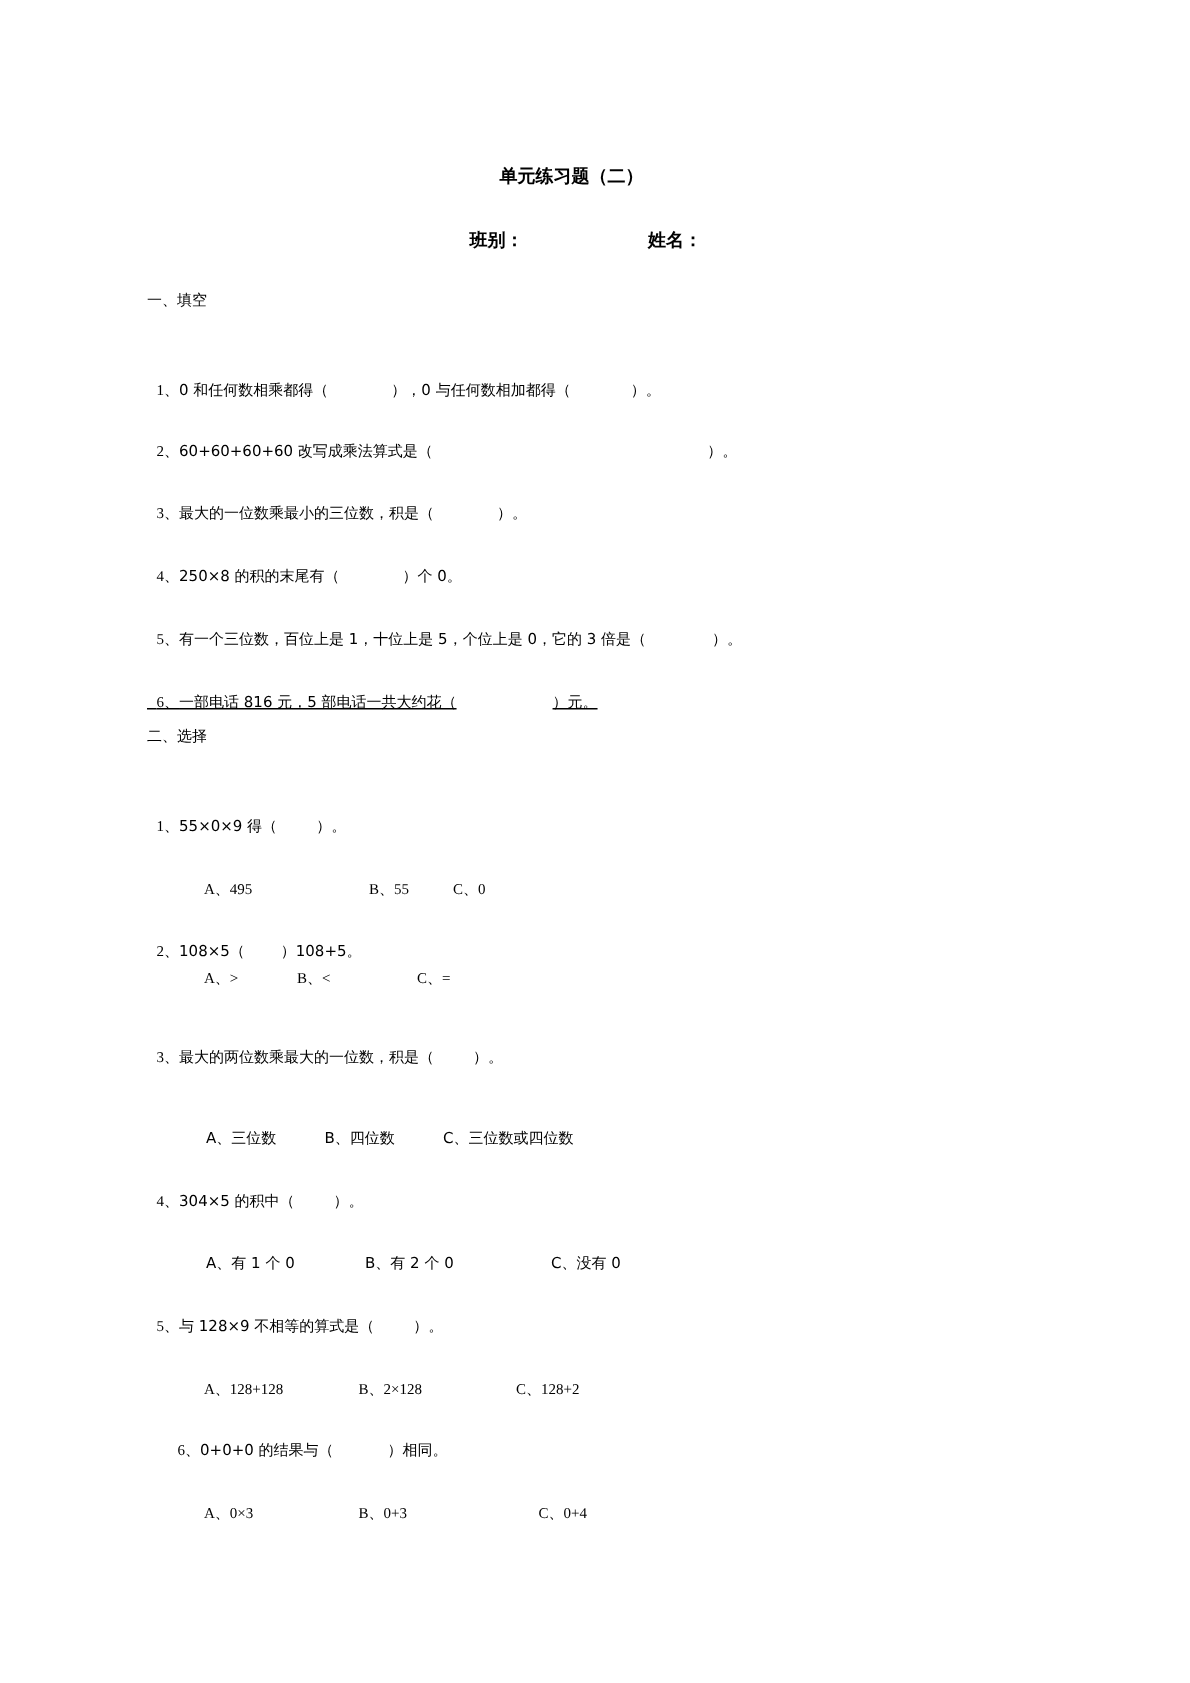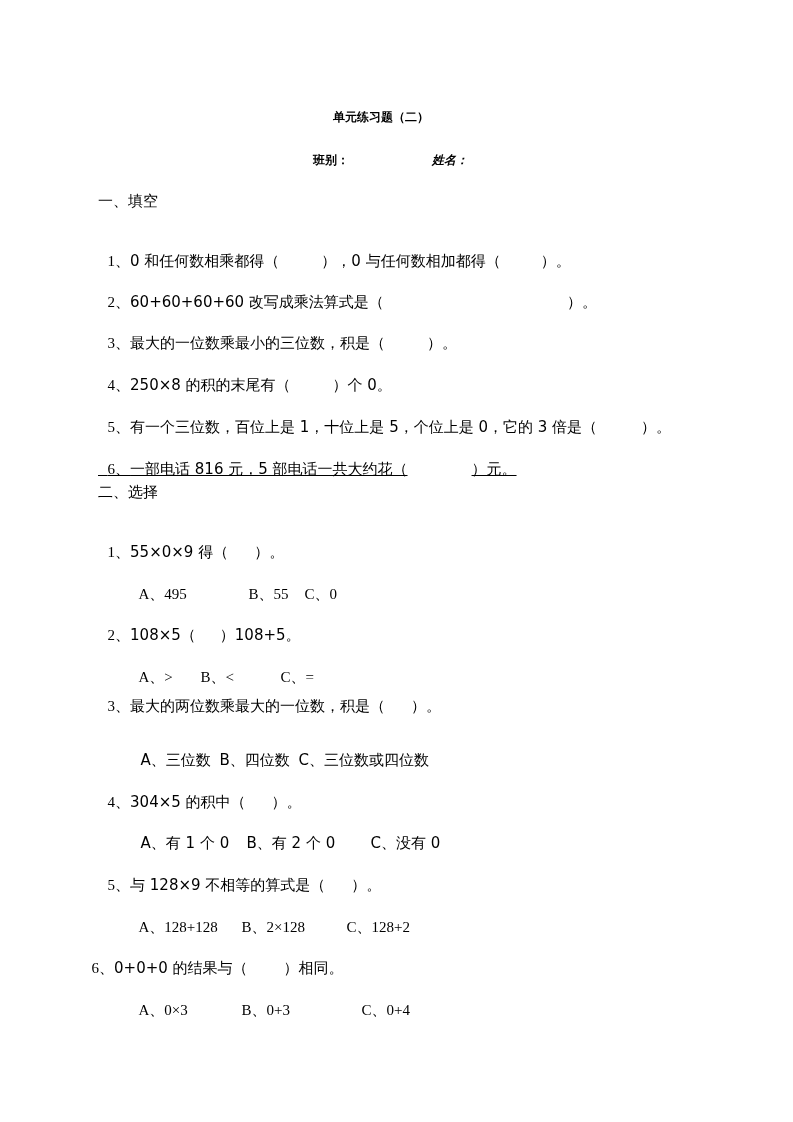--- a/index.html
+++ b/index.html
@@ -1,29 +1,29 @@
 <!DOCTYPE html>
 <html><head>
 <meta charset="utf-8">
 <style>
   html, body { margin: 0; padding: 0; background: #ffffff; }
   body { width: 793px; height: 1122px; position: relative; overflow: hidden;
          font-family: "DejaVu Sans", "Liberation Sans", sans-serif; color: #000; }
-  .line { position: absolute; font-size: 15px; line-height: 18px; white-space: pre; }
+  .line { position: absolute; font-size: 10px; line-height: 18px; white-space: pre; }
   .serif { font-family: "Liberation Serif", "DejaVu Serif", serif; }
   .title { position: absolute; font-size: 12px; font-weight: bold; line-height: 18px; white-space: pre; }
   .blank { display: inline-block; }
   .seg { white-space: pre; }
 </style>
 </head>
 <body>
 
 <div class="title" style="left:333px; top:108px;">单元练习题（二）</div>
 <div class="title" style="left:313px; top:151px;">班别：</div>
-<div class="title" style="left:432px; top:151px;font-style:italic;">姓名：</div>
+<div class="title" style="left:432px; top:151px;">姓名：</div>
 
 <div class="line" style="left:98px; top:192px;">一、填空</div>
 
 <div class="line" style="left:98px; top:234px;">
   <span class="seg serif">1、</span><span class="seg">0 和任何数相乘都得（</span><span class="blank" style="width:42px"></span><span class="seg">），0 与任何数相加都得（</span><span class="blank" style="width:40px"></span><span class="seg">）。</span>
 </div>
 
 <div class="line" style="left:98px; top:275px;">
   <span class="seg serif">2、</span><span class="seg">60+60+60+60 改写成乘法算式是（</span><span class="blank" style="width:183px"></span><span class="seg">）。</span>
 </div>
@@ -49,21 +49,21 @@
 <div class="line" style="left:98px; top:525px;">
   <span class="seg serif">1、</span><span class="seg">55×0×9 得（</span><span class="blank" style="width:26px"></span><span class="seg">）。</span>
 </div>
 <div class="line serif" style="left:131px; top:567px;">
   <span class="seg" style="display:inline-block;width:110px">A、495</span><span class="seg" style="display:inline-block;width:56px">B、55</span><span class="seg">C、0</span>
 </div>
 
 <div class="line" style="left:98px; top:608px;">
   <span class="seg serif">2、</span><span class="seg">108×5（</span><span class="blank" style="width:24px"></span><span class="seg">）108+5。</span>
 </div>
-<div class="line serif" style="left:131px; top:650px;">
+<div class="line serif" style="left:131px; top:626px;">
   <span class="seg" style="display:inline-block;width:62px">A、&gt;</span><span class="seg" style="display:inline-block;width:80px">B、&lt;</span><span class="seg">C、=</span>
 </div>
 
 <div class="line" style="left:98px; top:679px;">
   <span class="seg serif">3、</span><span class="seg">最大的两位数乘最大的一位数，积是（</span><span class="blank" style="width:26px"></span><span class="seg">）。</span>
 </div>
 <div class="line" style="left:131px; top:733px;">
   <span class="seg" style="display:inline-block;width:79px">A、三位数</span><span class="seg" style="display:inline-block;width:79px">B、四位数</span><span class="seg">C、三位数或四位数</span>
 </div>
 
@@ -74,18 +74,18 @@
   <span class="seg" style="display:inline-block;width:106px">A、有 1 个 0</span><span class="seg" style="display:inline-block;width:124px">B、有 2 个 0</span><span class="seg">C、没有 0</span>
 </div>
 
 <div class="line" style="left:98px; top:858px;">
   <span class="seg serif">5、</span><span class="seg">与 128×9 不相等的算式是（</span><span class="blank" style="width:26px"></span><span class="seg">）。</span>
 </div>
 <div class="line serif" style="left:131px; top:900px;">
   <span class="seg" style="display:inline-block;width:103px">A、128+128</span><span class="seg" style="display:inline-block;width:105px">B、2×128</span><span class="seg">C、128+2</span>
 </div>
 
-<div class="line" style="left:82px; top:941px;">
+<div class="line" style="left:112px; top:941px;">
   <span class="seg serif">6、</span><span class="seg">0+0+0 的结果与（</span><span class="blank" style="width:36px"></span><span class="seg">）相同。</span>
 </div>
 <div class="line serif" style="left:131px; top:983px;">
   <span class="seg" style="display:inline-block;width:103px">A、0×3</span><span class="seg" style="display:inline-block;width:120px">B、0+3</span><span class="seg">C、0+4</span>
 </div>
 
 </body></html>

